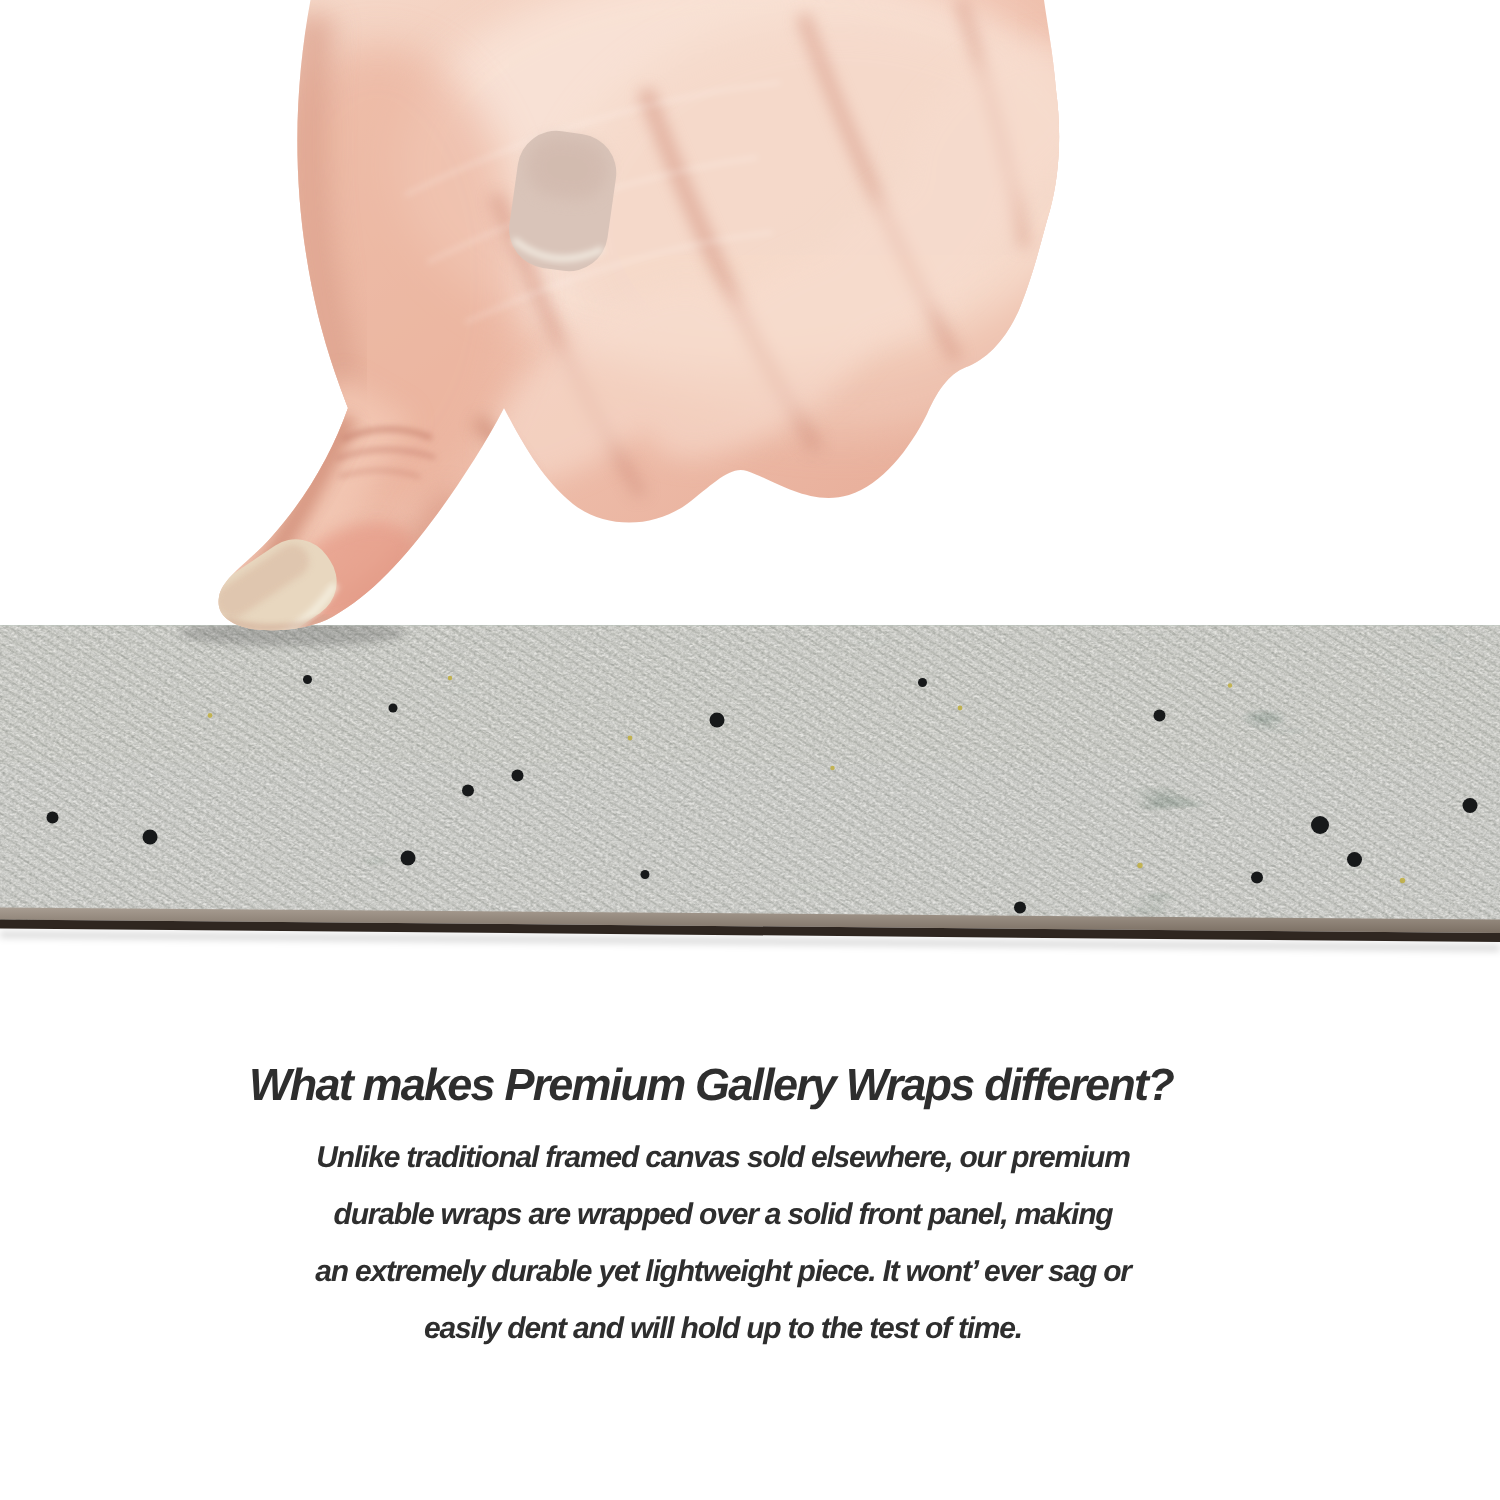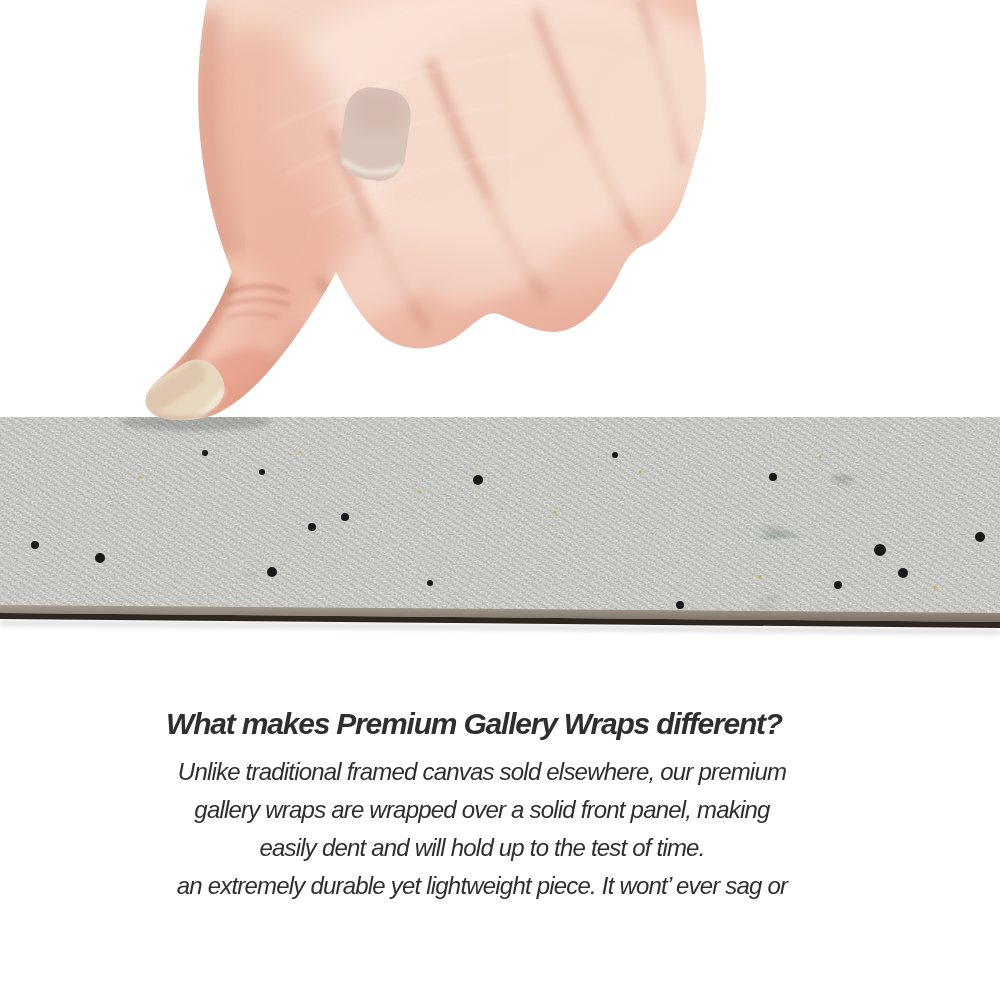--- a/index.html
+++ b/index.html
@@ -13,21 +13,21 @@
   .strip-wrap svg{display:block;width:1000px;height:230px;}
   .info{
     position:absolute;left:0;top:702px;width:948px;
     text-align:center;color:#2e2e2e;font-style:italic;z-index:4;
   }
   .heading{
     font-weight:700;font-size:30px;line-height:44px;
     letter-spacing:-1.2px;margin:0 0 7px 0;
   }
   .bodyline{
-    font-weight:400;font-size:24px;line-height:38px;letter-spacing:-0.8px;margin-left:16px;
+    font-weight:700;font-size:20px;line-height:38px;letter-spacing:-0.8px;margin-left:16px;
   }
 </style>
 </head>
 <body>
 
 <div class="stage">
 
   <svg class="hand-svg" viewBox="0 0 1000 432" aria-hidden="true">
     <defs>
       <linearGradient id="skinG" x1="0" y1="0" x2="1" y2="1">
@@ -204,18 +204,18 @@
       <polygon points="0,188 1000,196 1000,205 0,196" fill="url(#bevelG)"></polygon>
       <polygon points="0,196 1000,205 1000,211 0,202" fill="#2f2620"></polygon>
 
       <polygon points="0,204 1000,213 1000,217 0,208" fill="rgba(0,0,0,0.16)" filter="url(#sb3)"></polygon>
     </svg>
   </div>
 
   <div class="info">
     <div class="heading">What makes Premium Gallery Wraps different?</div>
     <div class="bodyline">Unlike traditional framed canvas sold elsewhere, our premium</div>
-    <div class="bodyline">gallery wraps are wrapped over a solid front panel, making</div>
+    <div class="bodyline">durable wraps are wrapped over a solid front panel, making</div>
+    <div class="bodyline">an extremely durable yet lightweight piece. It wont’ ever sag or</div>
     <div class="bodyline">easily dent and will hold up to the test of time.</div>
-    <div class="bodyline">an extremely durable yet lightweight piece. It wont’ ever sag or</div>
   </div>
 
 </div>
 
 </body></html>

